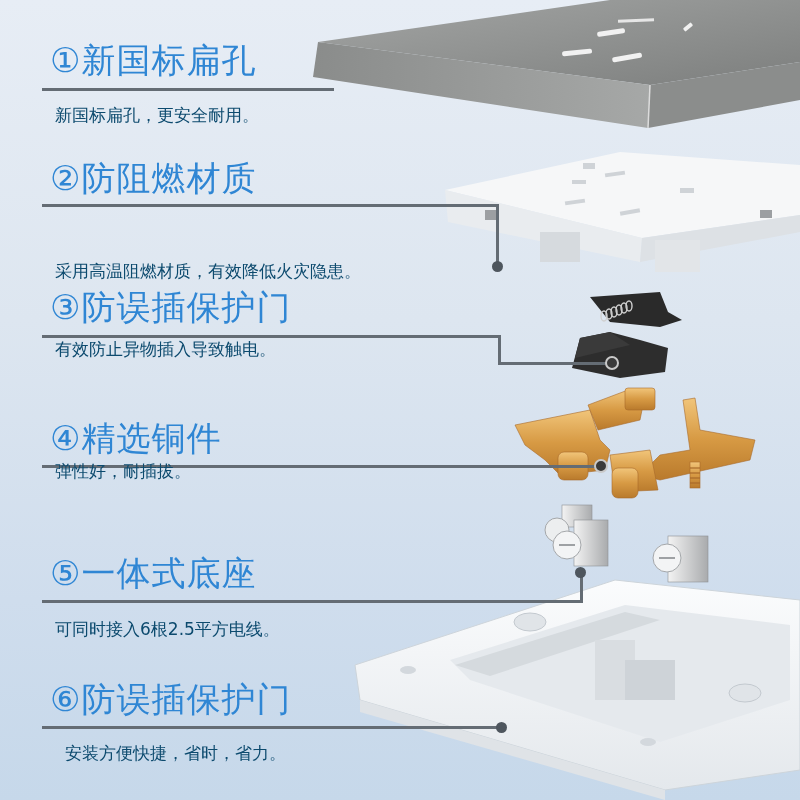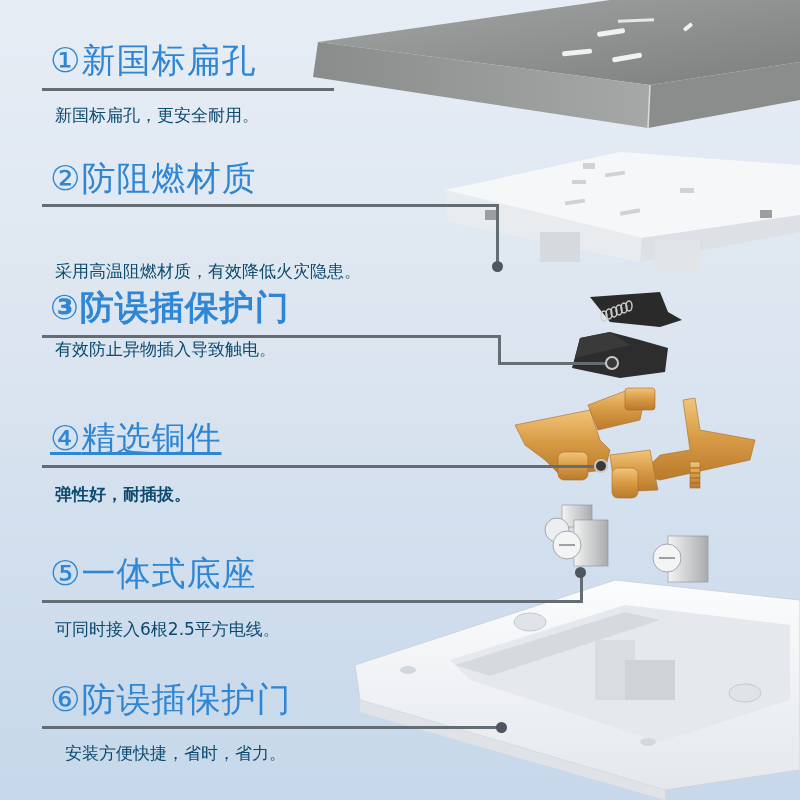--- a/index.html
+++ b/index.html
@@ -155,37 +155,37 @@
   <div class="feature-title" style="top:161px;">
     <span>②</span><span>防阻燃材质</span>
   </div>
   <div class="line" style="left:42px; top:204px; width:457px; height:3px;"></div>
   <div class="line" style="left:496px; top:204px; width:3px; height:60px;"></div>
   <div class="dot" style="left:492px; top:261px;"></div>
   <div class="feature-desc" style="top:236px;margin-top:24px;">采用高温阻燃材质，有效降低火灾隐患。</div>
 </div>
 
 <div class="feature">
-  <div class="feature-title" style="top:290px;font-weight:bold;">
+  <div class="feature-title" style="top:290px;">
     <span>③</span><span>防误插保护门</span>
   </div>
   <div class="line" style="left:42px; top:335px; width:459px; height:3px;"></div>
   <div class="line" style="left:498px; top:335px; width:3px; height:30px;"></div>
   <div class="line" style="left:498px; top:362px; width:110px; height:3px;"></div>
   <div class="ring" style="left:605px; top:356px;"></div>
   <div class="feature-desc" style="top:338px;">有效防止异物插入导致触电。</div>
 </div>
 
 <div class="feature">
-  <div class="feature-title" style="top:421px;text-decoration:underline;">
+  <div class="feature-title" style="top:421px;">
     <span>④</span><span>精选铜件</span>
   </div>
   <div class="line" style="left:42px; top:465px; width:555px; height:3px;"></div>
   <div class="ring" style="left:594px; top:459px;"></div>
-  <div class="feature-desc" style="top:483px;font-weight:bold;">弹性好，耐插拔。</div>
+  <div class="feature-desc" style="top:460px;">弹性好，耐插拔。</div>
 </div>
 
 <div class="feature">
   <div class="feature-title" style="top:556px;">
     <span>⑤</span><span>一体式底座</span>
   </div>
   <div class="line" style="left:42px; top:600px; width:541px; height:3px;"></div>
   <div class="line" style="left:580px; top:574px; width:3px; height:29px;"></div>
   <div class="dot" style="left:575px; top:567px;"></div>
   <div class="feature-desc" style="top:618px;text-align:right;">可同时接入6根2.5平方电线。</div>

